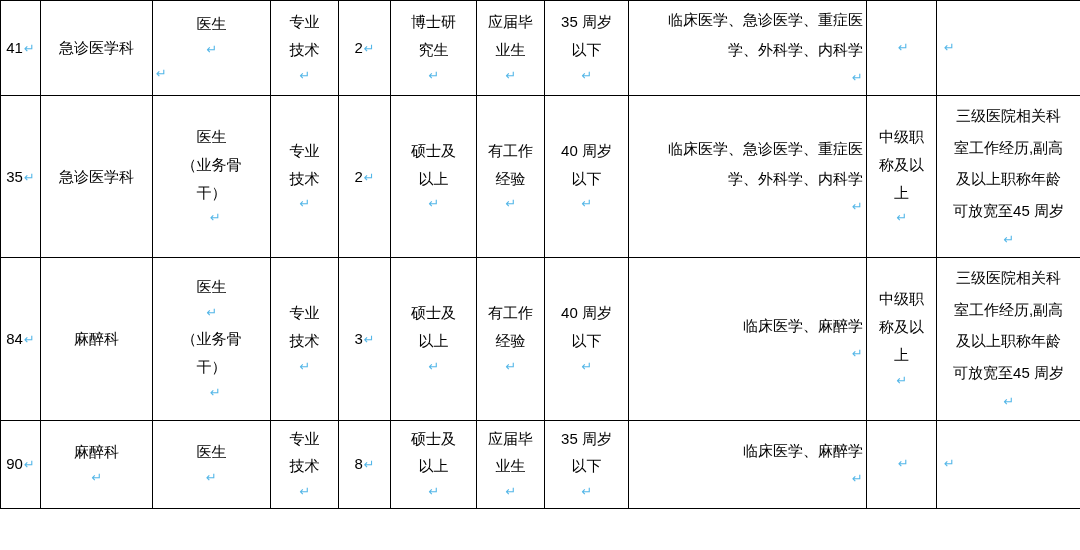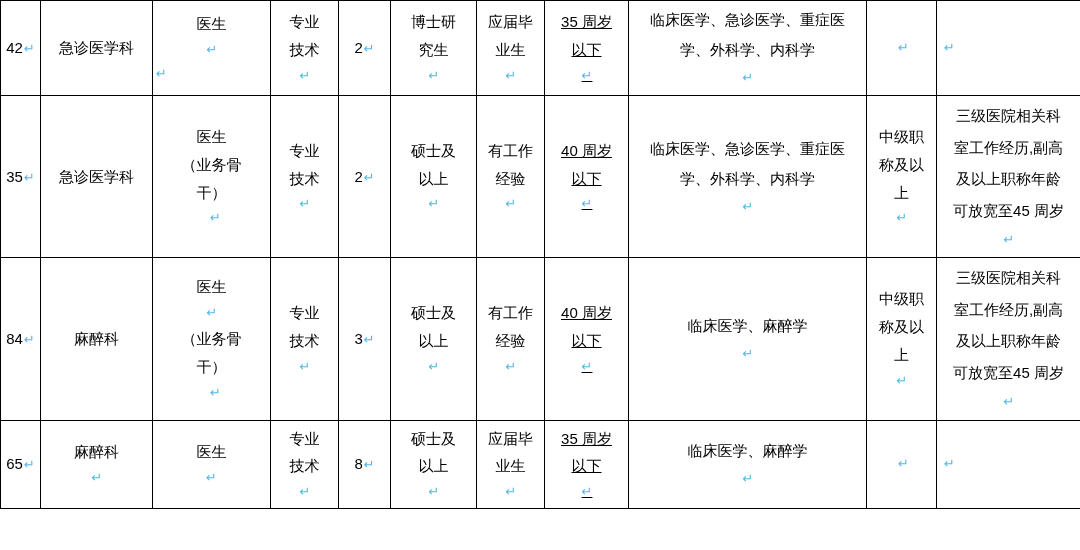--- a/index.html
+++ b/index.html
@@ -34,21 +34,21 @@
     box-sizing: border-box;
     word-break: break-all;
   }
   td.col-no      { width: 40px;  font-size: 14px; }
   td.col-dept    { width: 112px; }
   td.col-post    { width: 118px; }
   td.col-type    { width: 68px;  }
   td.col-count   { width: 52px;  font-size: 14px; }
   td.col-edu     { width: 86px;  }
   td.col-exp     { width: 68px;  }
-  td.col-age     { width: 84px; text-decoration: underline;  }
+  td.col-age     { width: 84px;  }
   td.col-major   { width: 238px; }
   td.col-title   { width: 70px;  }
   td.col-remark  { width: 144px; text-align: left; padding-left: 8px; }
 
   .cell-lines { display: block; }
   .cell-lines span { display: block; white-space: nowrap; }
   .col-major .cell-lines span,
   .col-remark .cell-lines span { white-space: normal; }
 
   .pilcrow {
@@ -63,33 +63,33 @@
     font-size: 13px;
     text-align: left;
     padding-left: 4px;
   }
   .pilcrow-row {
     display: block;
     text-align: left;
     color: #55b7e8;
     font-size: 13px;
   }
-  .major-text { line-height: 2.0; }
+  .major-text { line-height: 2.0; text-align: right; }
   .remark-text { line-height: 2.1; font-size: 15px; }
 </style>
 </head>
 <body>
 
 <div class="page">
   <table class="recruit-table">
     <tbody>
 
       <tr>
         <td class="col-no">
-          <span>42</span><span class="pilcrow">↵</span>
+          <span>41</span><span class="pilcrow">↵</span>
         </td>
         <td class="col-dept">
           <span class="cell-lines">
             <span>急诊医学科</span>
           </span>
         </td>
         <td class="col-post">
           <span class="cell-lines">
             <span>
                 <span>医生</span>
@@ -331,21 +331,21 @@
             <span>
                 <span>可放宽至45 周岁</span>
                 <span class="pilcrow">↵</span>
               </span>
           </span>
         </td>
       </tr>
 
       <tr>
         <td class="col-no">
-          <span>65</span><span class="pilcrow">↵</span>
+          <span>90</span><span class="pilcrow">↵</span>
         </td>
         <td class="col-dept">
           <span class="cell-lines">
             <span>
                 <span>麻醉科</span>
                 <span class="pilcrow">↵</span>
               </span>
           </span>
         </td>
         <td class="col-post">

